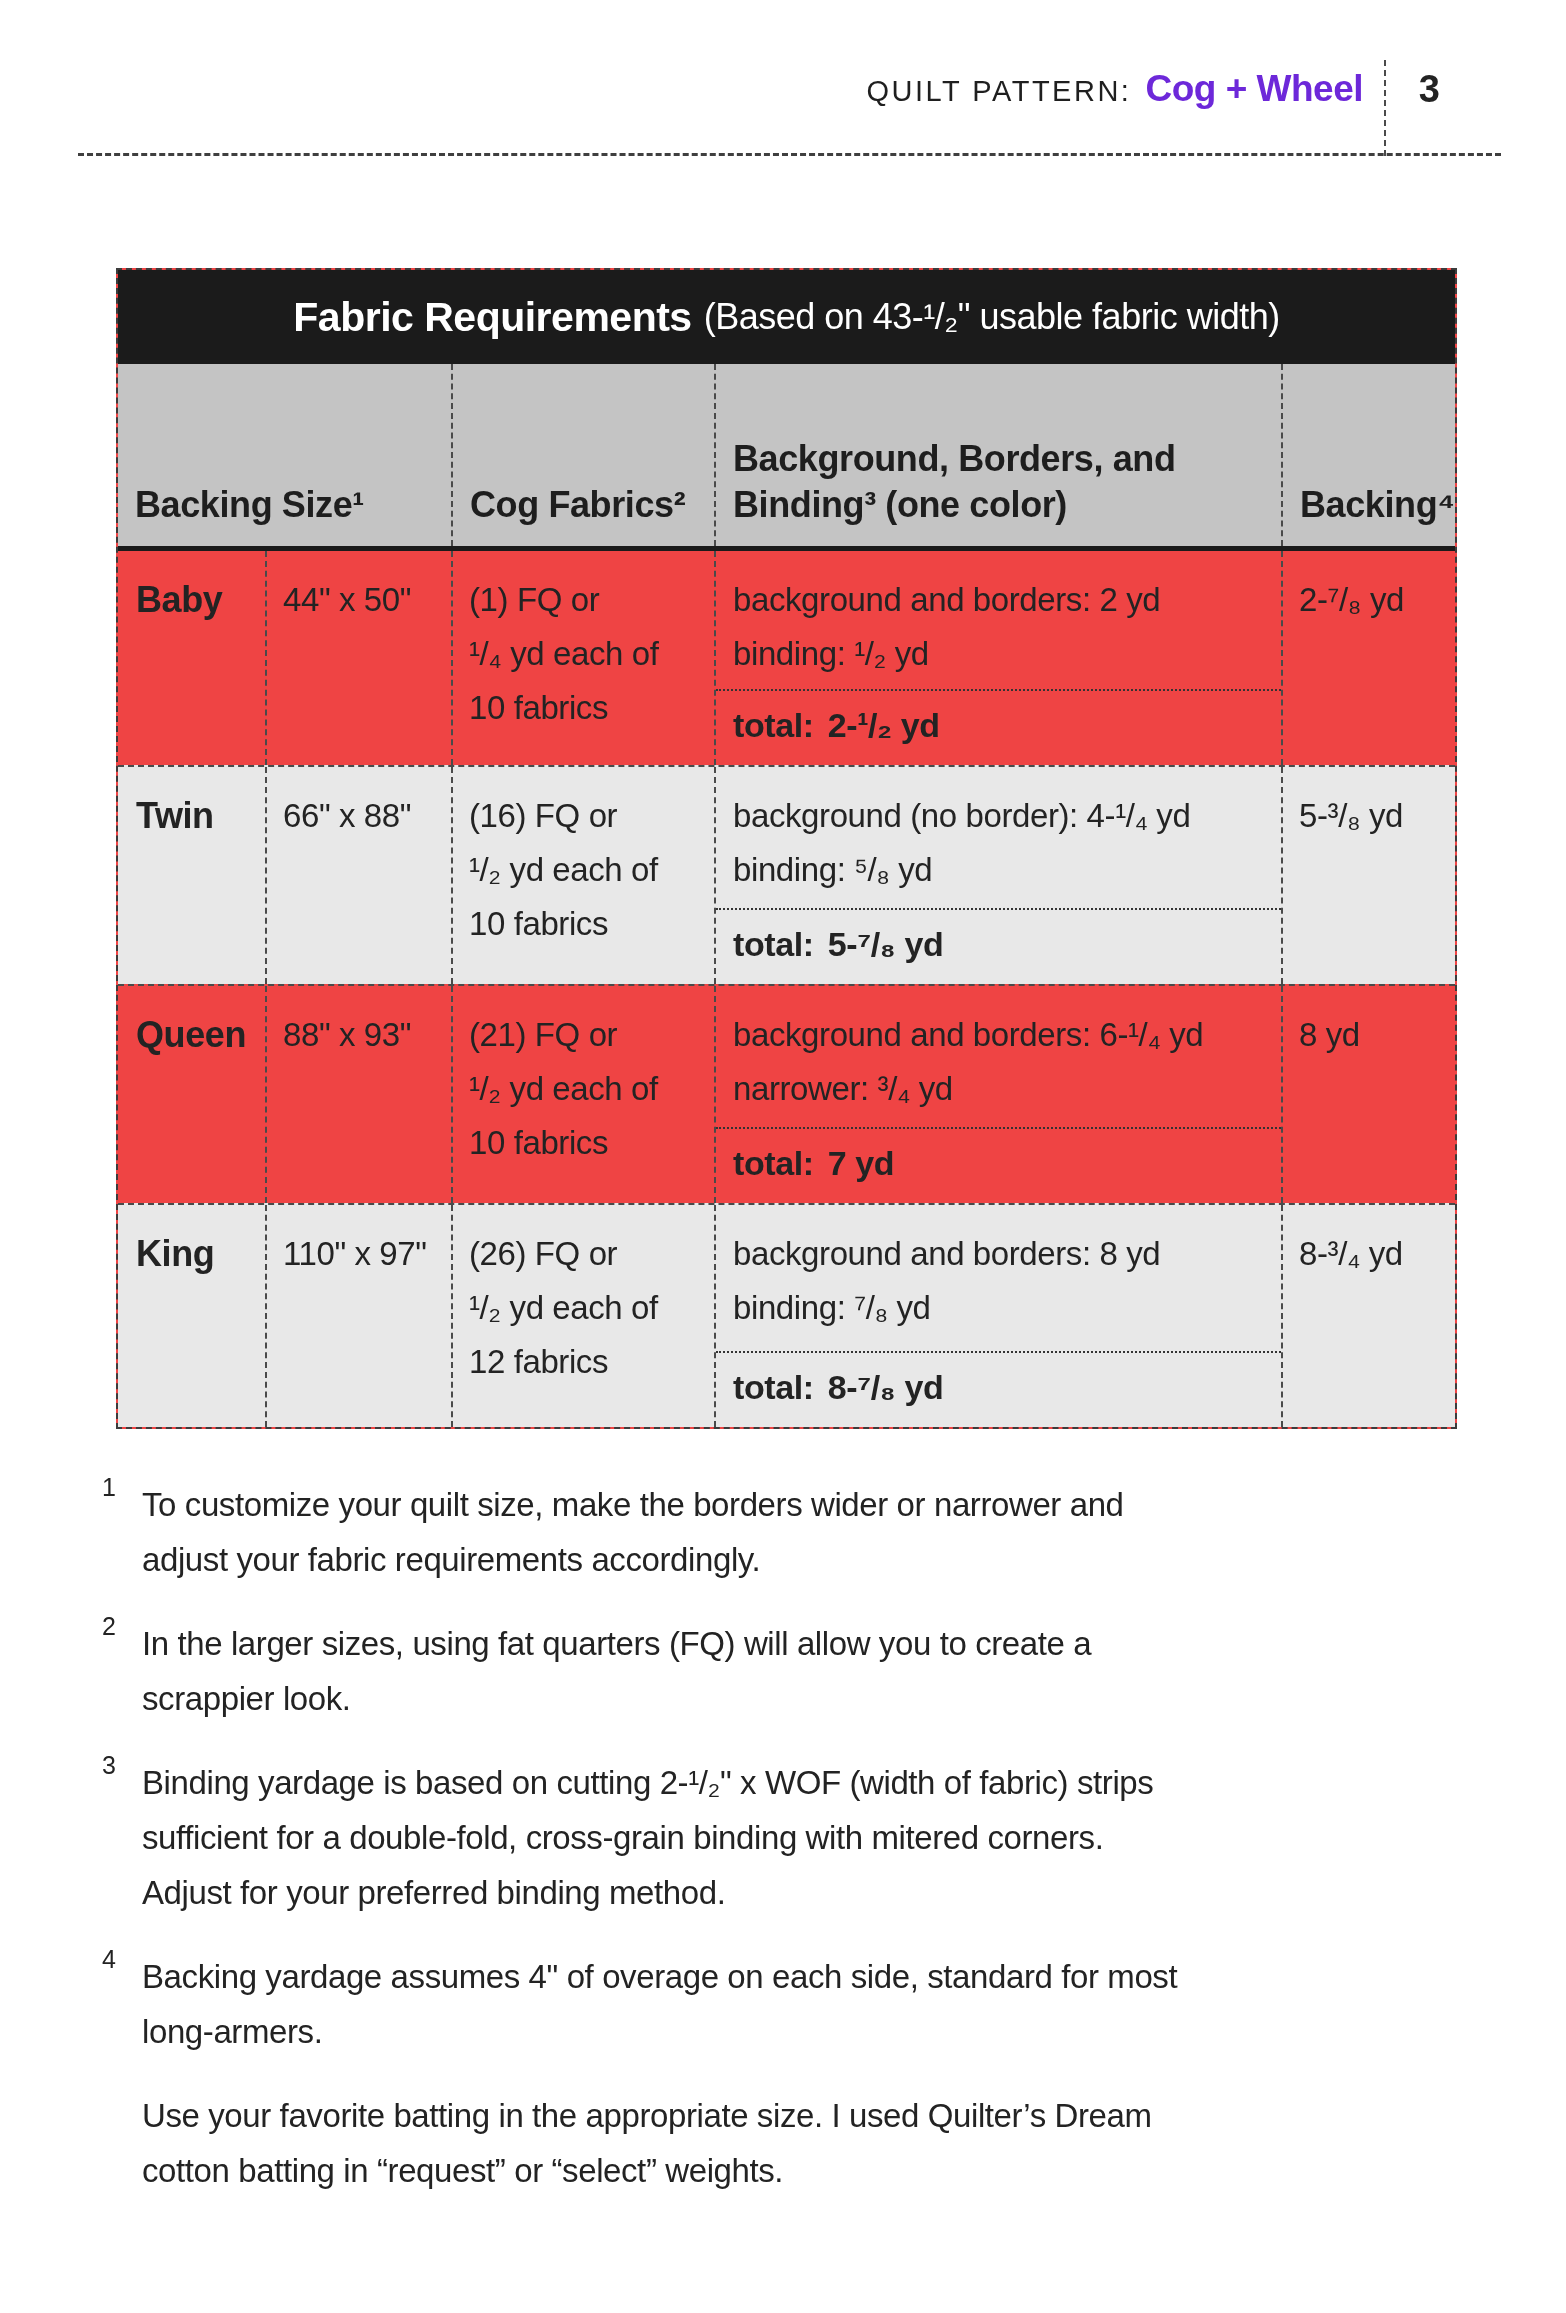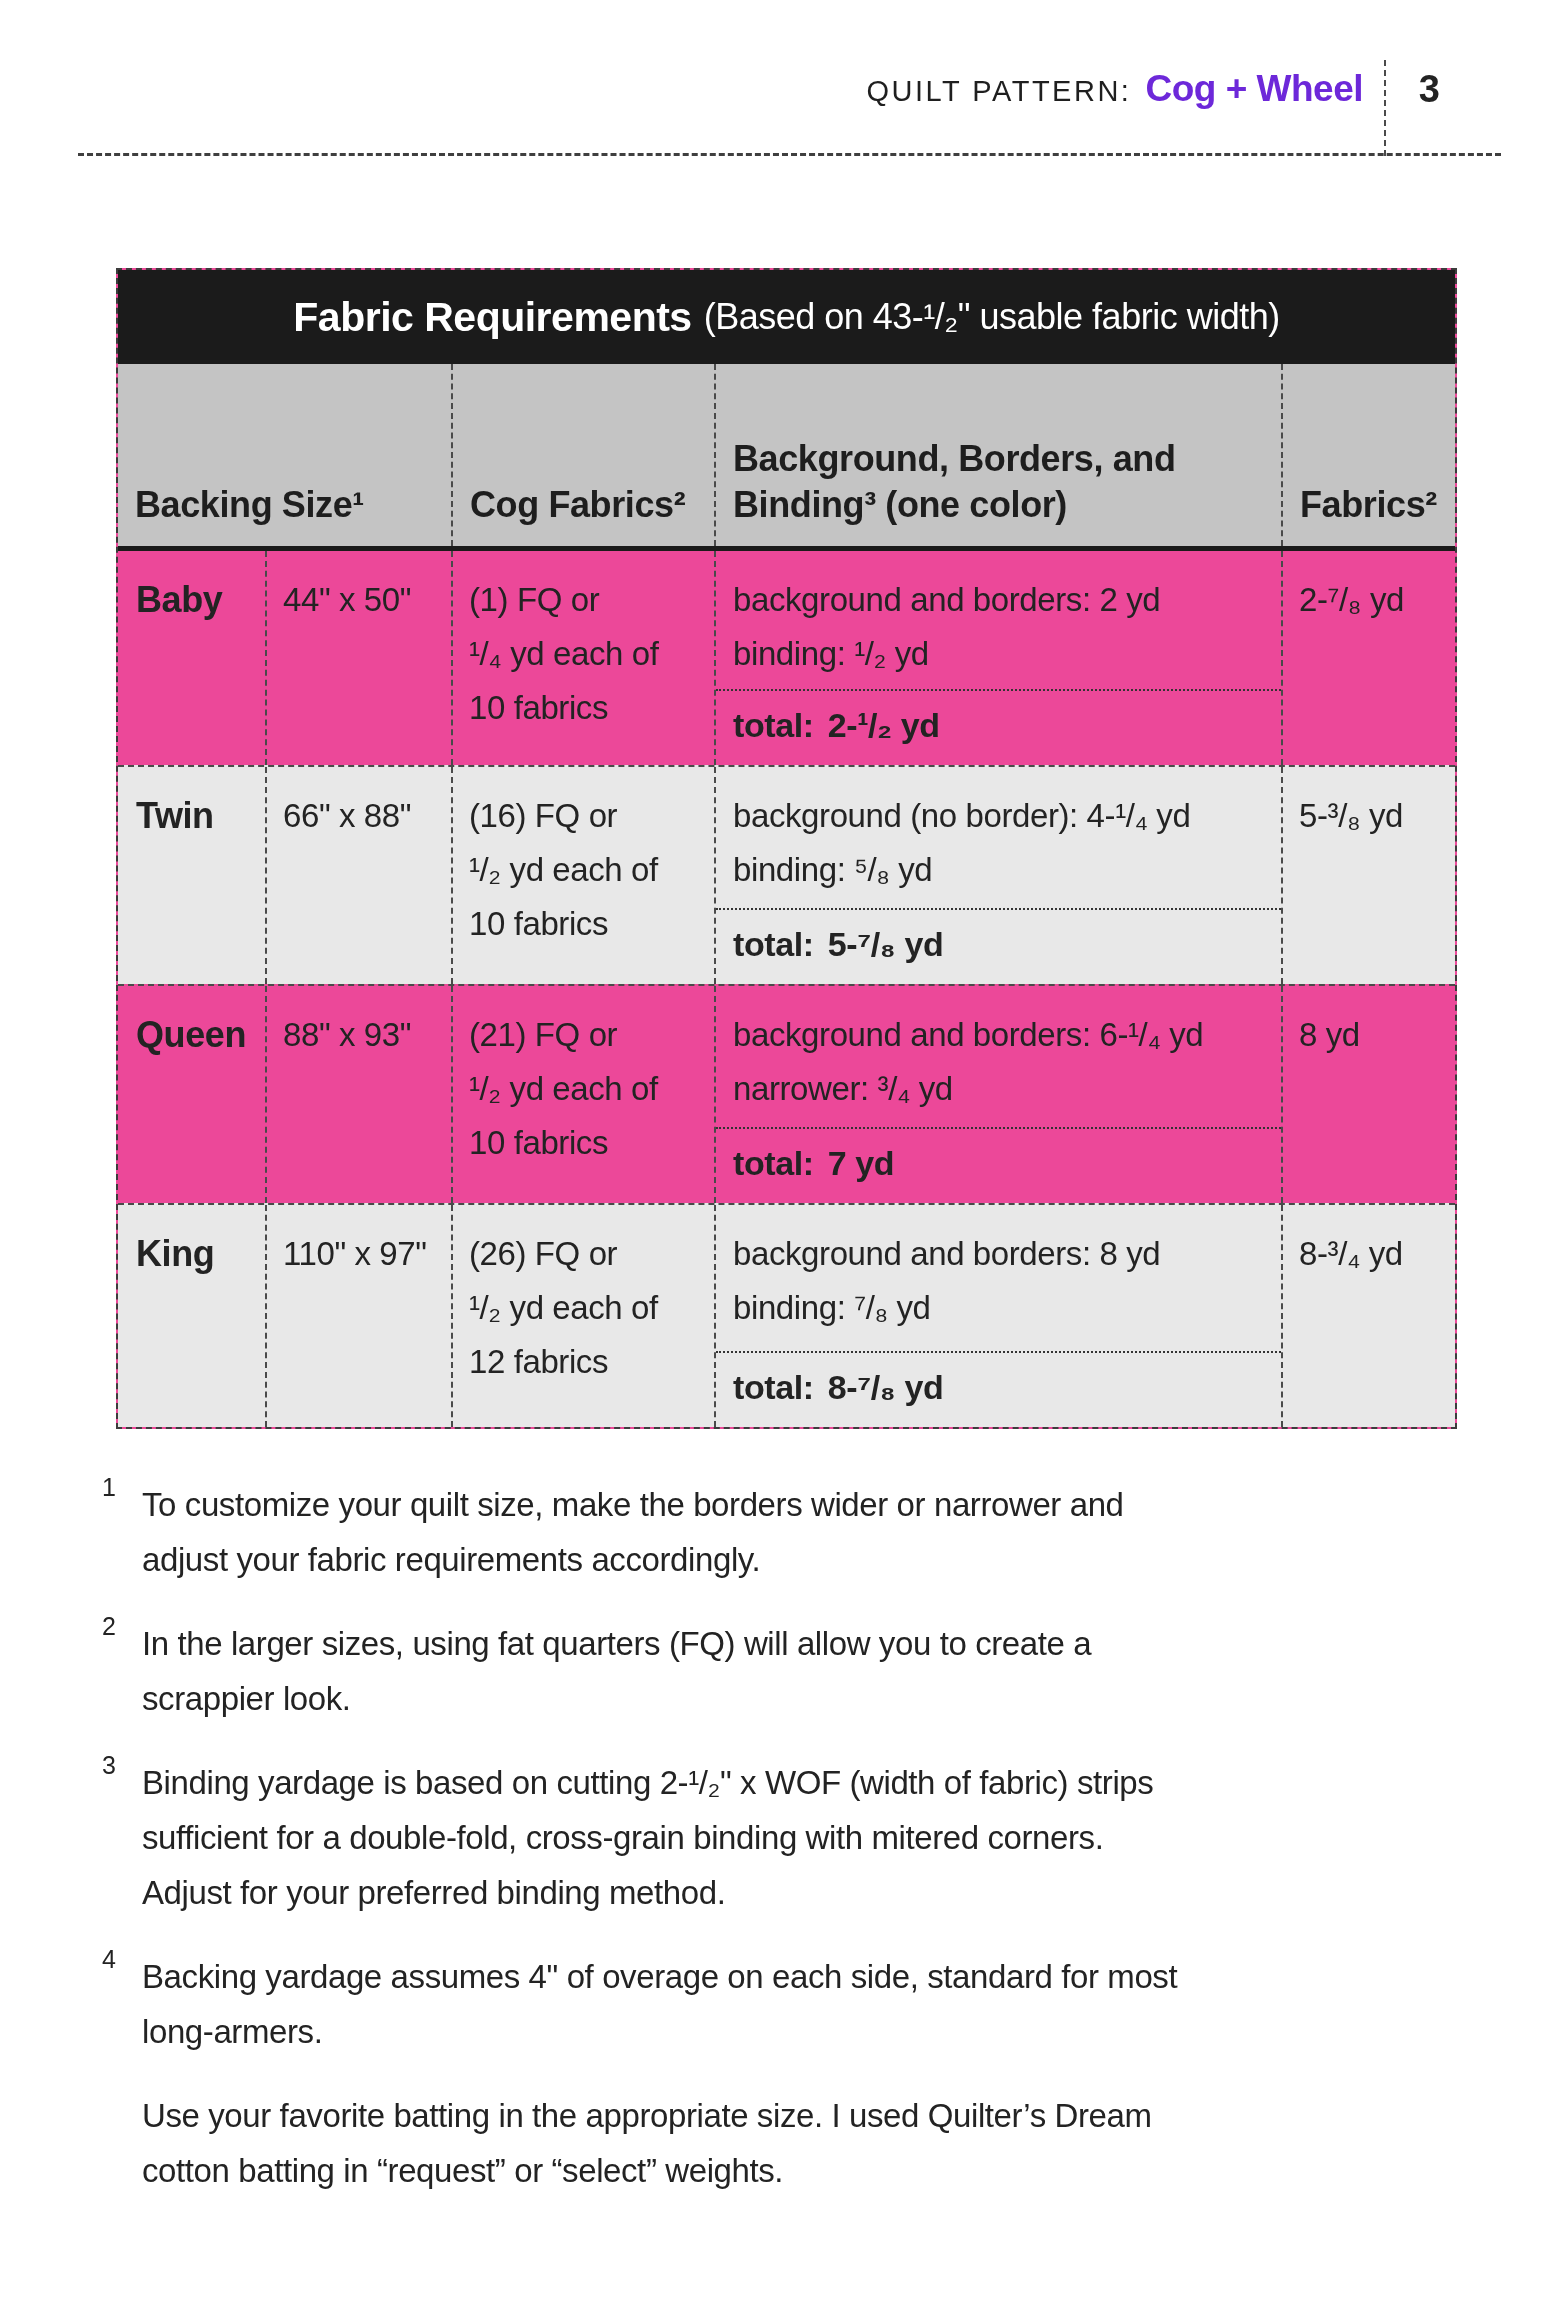--- a/index.html
+++ b/index.html
@@ -51,21 +51,21 @@
     position: absolute;
     top: 153px; left: 78px; width: 1423px;
     border-top: 3px dashed #3f3f3f;
   }
 
   
   .fabric-table {
     position: absolute;
     top: 268px; left: 116px; width: 1341px;
     border: 2px dashed #3c3c3c;
-    background: #ec4899;
+    background: #ef4444;
   }
   .t-title {
     height: 94px;
     background: #1b1b1b;
     color: #ffffff;
     display: flex;
     align-items: center;
     justify-content: center;
     white-space: nowrap;
   }
@@ -176,21 +176,21 @@
     <span class="t-title-suffix">(Based on 43-¹/₂" usable fabric width)</span>
   </div>
 
   <div class="t-header">
     <div class="th">Backing Size¹</div>
     <div class="th">Cog Fabrics²</div>
     <div class="th">
       <div>Background, Borders, and</div>
       <div>Binding³ (one color)</div>
     </div>
-    <div class="th">Fabrics²</div>
+    <div class="th">Backing⁴</div>
   </div>
 
   <div class="t-row">
     <div class="td size">Baby</div>
     <div class="td dims">44" x 50"</div>
     <div class="td cog">
       <div>(1) FQ or</div>
       <div>¹/₄ yd each of</div>
       <div>10 fabrics</div>
     </div>

